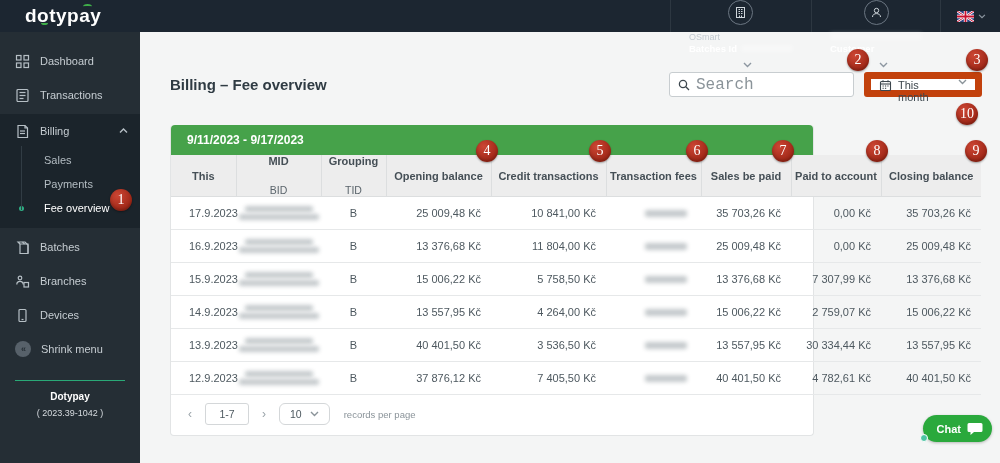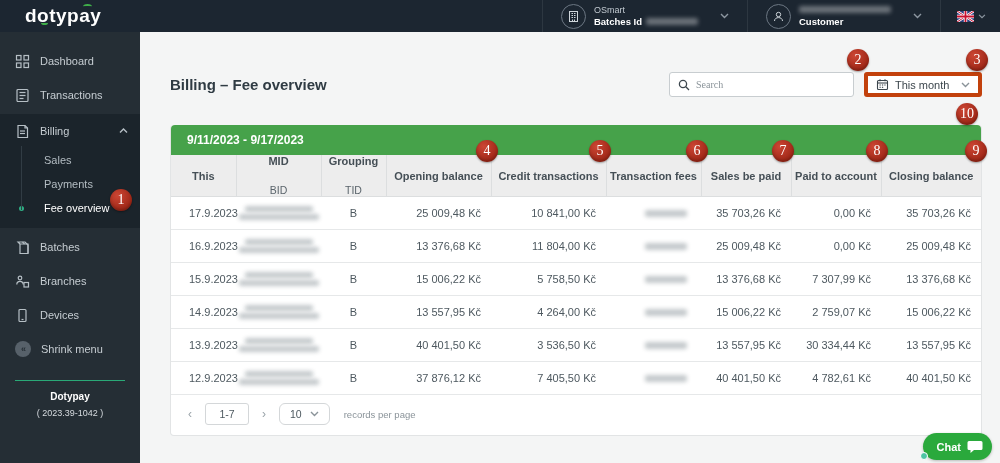--- a/index.html
+++ b/index.html
@@ -11,21 +11,21 @@
 
   
   .topbar { position:absolute; top:0; left:0; right:0; height:32px; background:#1c2631;
             display:flex; align-items:center; justify-content:space-between; z-index:5; }
   .logo { margin-left:25px; color:#fff; font-size:19px; font-weight:bold; letter-spacing:.5px; position:relative; }
   .logo .arc { position:absolute; top:-1px; right:9px; width:9px; height:5px;
                border-top:2.5px solid #3fae49; border-radius:50% 50% 0 0; }
   .logo .odot { position:absolute; bottom:2px; left:16px; width:7px; height:4px;
                border-bottom:2.5px solid #3fae49; border-radius:0 0 50% 50%; }
   .topbar-right { display:flex; align-items:stretch; height:100%; }
-  .tb-sel { display:flex; align-items:center; gap:8px; padding:0 18px; border-left:1px solid rgba(255,255,255,.08); cursor:pointer; }
+  .tb-sel { display:flex; align-items:center; gap:8px; padding:0 18px; border-left:1px solid rgba(255,255,255,.08); cursor:pointer;flex-direction:column; }
   .tb-circle { width:25px; height:25px; border-radius:50%; border:1.5px solid #6b7682; display:flex; align-items:center; justify-content:center; flex:none; }
   .tb-lines { display:flex; flex-direction:column; justify-content:center; gap:2px; }
   .tb-l1 { font-size:9px; color:#c2cad1; line-height:1; }
   .tb-l2 { font-size:9.5px; color:#fff; font-weight:bold; line-height:1; display:flex; align-items:center; gap:4px; }
   .tb-chev { margin-left:14px; }
   .chip { display:inline-block; background:#c4c9cc; border-radius:2px; filter:blur(2px); }
   .chip-dark { background:rgba(255,255,255,.35); }
   .flag-box { display:flex; align-items:center; gap:4px; padding:0 14px 0 16px; border-left:1px solid rgba(255,255,255,.08); cursor:pointer; }
 
   
@@ -47,28 +47,28 @@
   .side-brand { text-align:center; color:#fff; font-size:10px; font-weight:bold; margin-top:10px; }
   .side-version { text-align:center; color:#d7dce0; font-size:9px; margin-top:6px; }
 
   
   .main { position:absolute; top:32px; left:140px; right:0; bottom:0; background:#f4f5f5; }
   .main-header { display:flex; align-items:center; justify-content:space-between; padding:40px 18px 0 30px; }
   .page-title { font-size:15px; font-weight:bold; color:#2f3b43; }
   .hdr-right { display:flex; gap:10px; }
   .searchbox { width:185px; height:25px; background:#fff; border:1px solid #c8cdd0; border-radius:3px;
                display:flex; align-items:center; padding:0 8px; gap:6px; }
-  .searchbox input { border:none; outline:none; font-size:10px; width:100%; color:#3c464d; background:transparent; font-family:Liberation Serif, serif;}
+  .searchbox input { border:none; outline:none; font-size:16px; width:100%; color:#3c464d; background:transparent; font-family:Liberation Mono, monospace;}
   .searchbox input::placeholder { color:#8a9399; }
-  .periodbox { width:118px; height:25px; background:#fff; border:4px solid #c2410c; border-radius:3px;
-               display:flex; align-items:center; padding:0 8px; gap:6px; font-size:11px; color:#3c464d; cursor:pointer; }
+  .periodbox { width:118px; height:25px; background:#fff; border:7px solid #c2410c; border-radius:3px;
+               display:flex; padding:0 8px; gap:6px; font-size:11px; color:#3c464d; cursor:pointer; }
   .periodbox .lbl { flex:1; }
 
   
-  .card { margin:28px 18px 0 30px; width:812px; background:#fff; border:1px solid #e2e4e5; border-top:none; border-radius:4px; }
+  .card { margin:28px 18px 0 30px; width:644px; background:#fff; border:1px solid #e2e4e5; border-top:none; border-radius:4px; }
   .greenbar { height:30px; background:#46a24a; border-radius:4px 4px 0 0; display:flex; align-items:center;
               justify-content:space-between; padding:0 10px 0 16px; }
   .range { color:#fff; font-size:12px; font-weight:bold; }
   .gb-right { display:flex; align-items:center; gap:14px; }
   .export-btn { color:#fff; font-size:11px; font-weight:bold; cursor:pointer; }
   .excel-btn { display:flex; align-items:center; gap:5px; border:1px solid rgba(255,255,255,.95); border-radius:3px;
                padding:3px 8px; color:#fff; font-size:10px; font-weight:bold; cursor:pointer; }
 
   table { border-collapse:collapse; table-layout:fixed; width:100%; }
   thead th { height:37px; background:#ededed; font-size:11px; font-weight:bold; color:#454f56;
@@ -86,21 +86,21 @@
 
   .pagination { display:flex; align-items:center; gap:8px; padding:8px 0 10px 12px; }
   .pg-arrow { color:#9aa3a9; font-size:12px; width:14px; text-align:center; cursor:pointer; }
   .pg-range { border:1px solid #d4d7d9; border-radius:3px; font-size:10.5px; color:#4d585f;
               padding:4px 12px; min-width:44px; text-align:center; }
   .pg-size { border:1px solid #d4d7d9; border-radius:6px; font-size:10.5px; color:#4d585f;
              padding:4px 10px; display:flex; align-items:center; gap:8px; cursor:pointer; }
   .pg-label { font-size:9.5px; color:#8a9399; margin-left:6px; }
 
   
-  .chat-btn { position:absolute; right:8px; bottom:3px; height:27px; padding:0 9px 0 14px; background:#2aa93c;
+  .chat-btn { position:absolute; right:8px; bottom:21px; height:27px; padding:0 9px 0 14px; background:#2aa93c;
               border-radius:14px; display:flex; align-items:center; gap:6px; color:#fff; font-size:11px;
               font-weight:bold; cursor:pointer; box-shadow:0 1px 3px rgba(0,0,0,.25); z-index:6; }
   .chat-dot { position:absolute; left:-3px; bottom:0px; width:8px; height:8px; border-radius:50%;
               background:#4ec4a4; border:1.5px solid #fff; }
 
   
   .som-badge { position:absolute; width:22px; height:22px; border-radius:50%; z-index:50;
                background:radial-gradient(circle at 35% 30%, #cc4634, #9c2515 75%);
                color:#fff; font-family:"Liberation Serif", serif; font-size:14px;
                display:flex; align-items:center; justify-content:center;

